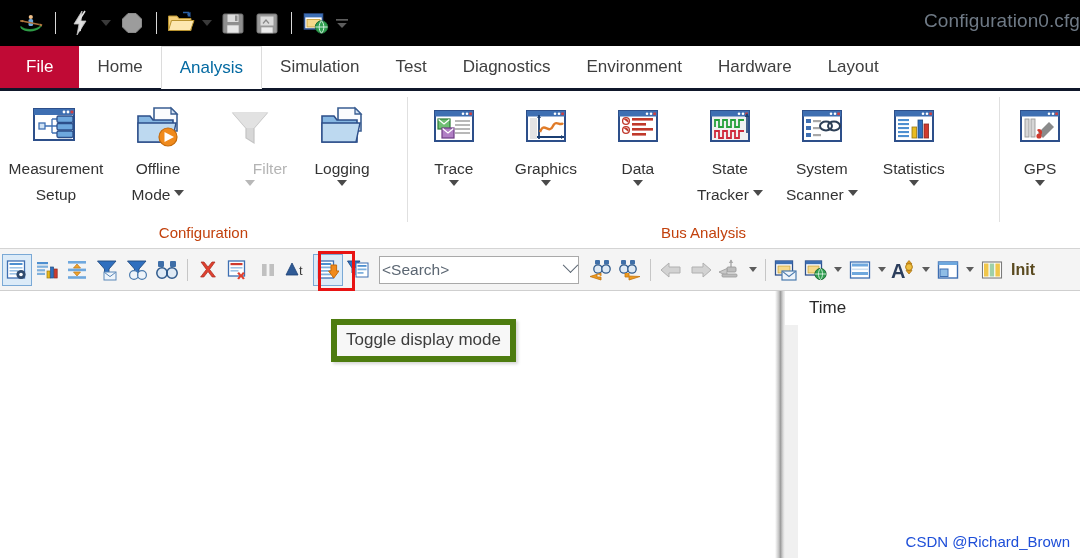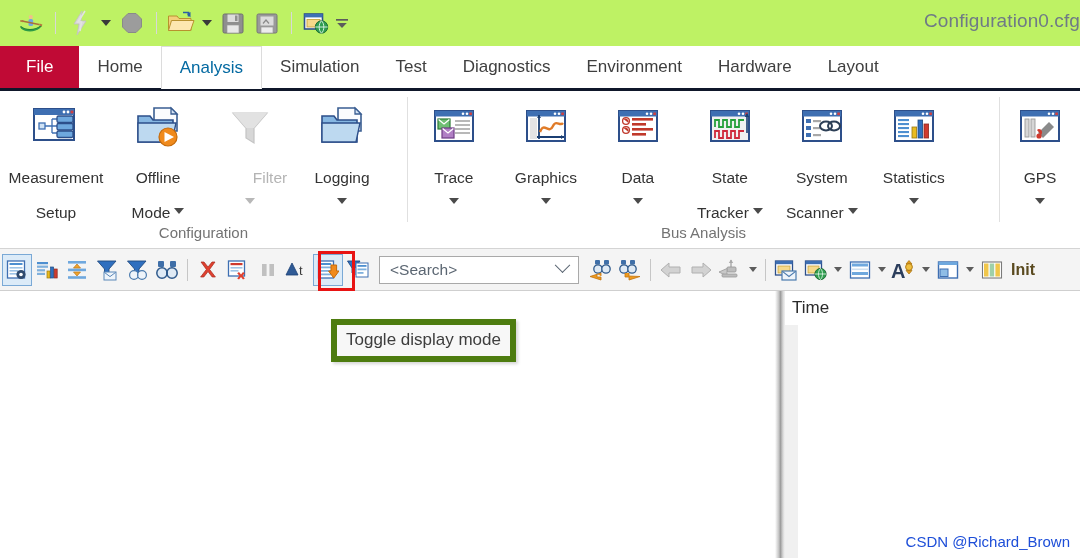--- a/index.html
+++ b/index.html
@@ -7,21 +7,21 @@
     width: 1080px; height: 558px;
     font-family: "Liberation Sans", sans-serif;
     background: #ffffff;
     overflow: hidden;
   }
   #app { position: relative; width: 1080px; height: 558px; background:#fff; }
 
   
   .qat {
     position: absolute; left: 0; top: 0; width: 1080px; height: 46px;
-    background: #bef264;
+    background: #000000;
     display: flex; align-items: center;
   }
   .qat-items { display: flex; align-items: center; padding-left: 14px; gap: 0px; }
   .qat-btn {
     width: 34px; height: 34px;
     display: flex; align-items: center; justify-content: center;
   }
   .qat-sep { width: 1px; height: 22px; background: #d8d8d8; margin: 0 7px; }
   .qat-drop { width: 18px; height: 30px; display:flex; align-items:center; justify-content:center; }
   .caret-dn {
@@ -71,28 +71,28 @@
 
   
   .ribbon {
     position: absolute; left: 0; top: 91px; width: 1080px; height: 158px;
     background: #ffffff; border-bottom: 1px solid #d4d4d4;
     display: flex; align-items: stretch;
   }
   .rgroup { display: flex; flex-direction: column; position: relative; height: 100%; }
   .rgroup-items { display: flex; align-items: flex-start; flex: 1; padding-top: 9px; }
   .rgroup-label {
-    text-align: center; font-size: 15px; color: #737373; padding-bottom: 7px;
+    text-align: center; font-size: 15px; color: #c2410c; padding-bottom: 7px;
     white-space: nowrap;
   }
   .rgroup-div { width: 1px; background: #e0e0e0; margin: 6px 0 26px 0; }
 
   .rbtn {
     display: flex; flex-direction: column; align-items: center;
-    width: 92px; padding: 2px 2px 0 2px; cursor: default; gap: 9px;
+    width: 92px; padding: 2px 2px 0 2px; cursor: default;
   }
   .rbtn-wide { width: 112px; }
   .rbtn-icon { height: 52px; display:flex; align-items:center; justify-content:center; }
   .rbtn-lbl {
     font-size: 15.5px; color: #333; text-align: center; line-height: 1.42;
     margin-top: 4px; white-space: nowrap;
   }
   .rbtn-lbl.dim { color: #b4b4b4; margin-left: 40px; }
   .lbl-row { display: flex; align-items: center; justify-content: center; gap: 4px; }
   .caret-rb {
@@ -119,21 +119,21 @@
   }
   .tb-sep { width: 1px; height: 22px; background: #c6c6c6; margin: 0 5px; flex:none; }
   .tb-drop { width: 14px; height: 32px; display:flex; align-items:center; justify-content:center; flex:none; }
   .hl-box {
     position: absolute; left: 318px; top: 251px; width: 37px; height: 40px;
     border: 3px solid #e81313; pointer-events: none; z-index: 40;
   }
   .searchbox {
     width: 200px; height: 28px; background: #ffffff;
     border: 1px solid #a9a9a9; margin: 0 6px;
-    display: flex; align-items: center; padding: 0 10px; flex: none;
+    display: flex; align-items: center; padding: 0 2px; flex: none;
   }
   .searchbox .sv { font-size: 15.5px; color: #5b6672; flex: 1; }
   .chev {
     width: 11px; height: 11px; border-right: 1.6px solid #5b6672;
     border-bottom: 1.6px solid #5b6672; transform: rotate(45deg) translate(-3px,-3px);
   }
   .tb-text { font-size: 16px; color: #5a4a1f; margin-left: 4px; white-space: nowrap; font-weight: bold; }
 
   
   .content {
@@ -144,21 +144,21 @@
     position: absolute; left: 0; top: 0; width: 775px; height: 267px; background: #ffffff;
   }
   .splitter {
     position: absolute; left: 775px; top: 0; width: 10px; height: 267px;
     background: linear-gradient(to right,#ffffff 0%,#c9c9c9 35%,#9e9e9e 55%,#d8d8d8 80%,#f2f2f2 100%);
   }
   .pane-right {
     position: absolute; left: 785px; top: 0; width: 295px; height: 267px; background: #ffffff;
   }
   .col-head {
-    height: 34px; display: flex; align-items: center; padding-left: 7px;
+    height: 34px; display: flex; align-items: center; padding-left: 24px;
     font-size: 17px; color: #2a2a2a; background: #ffffff;
   }
   .row-strip {
     position: absolute; left: 0; top: 34px; width: 13px; height: 233px; background: #f0f0f0;
   }
 
   
   .tooltip {
     position: absolute; left: 331px; top: 319px;
     background: #f7f7f7; border: 6px solid #4d7c0f;

